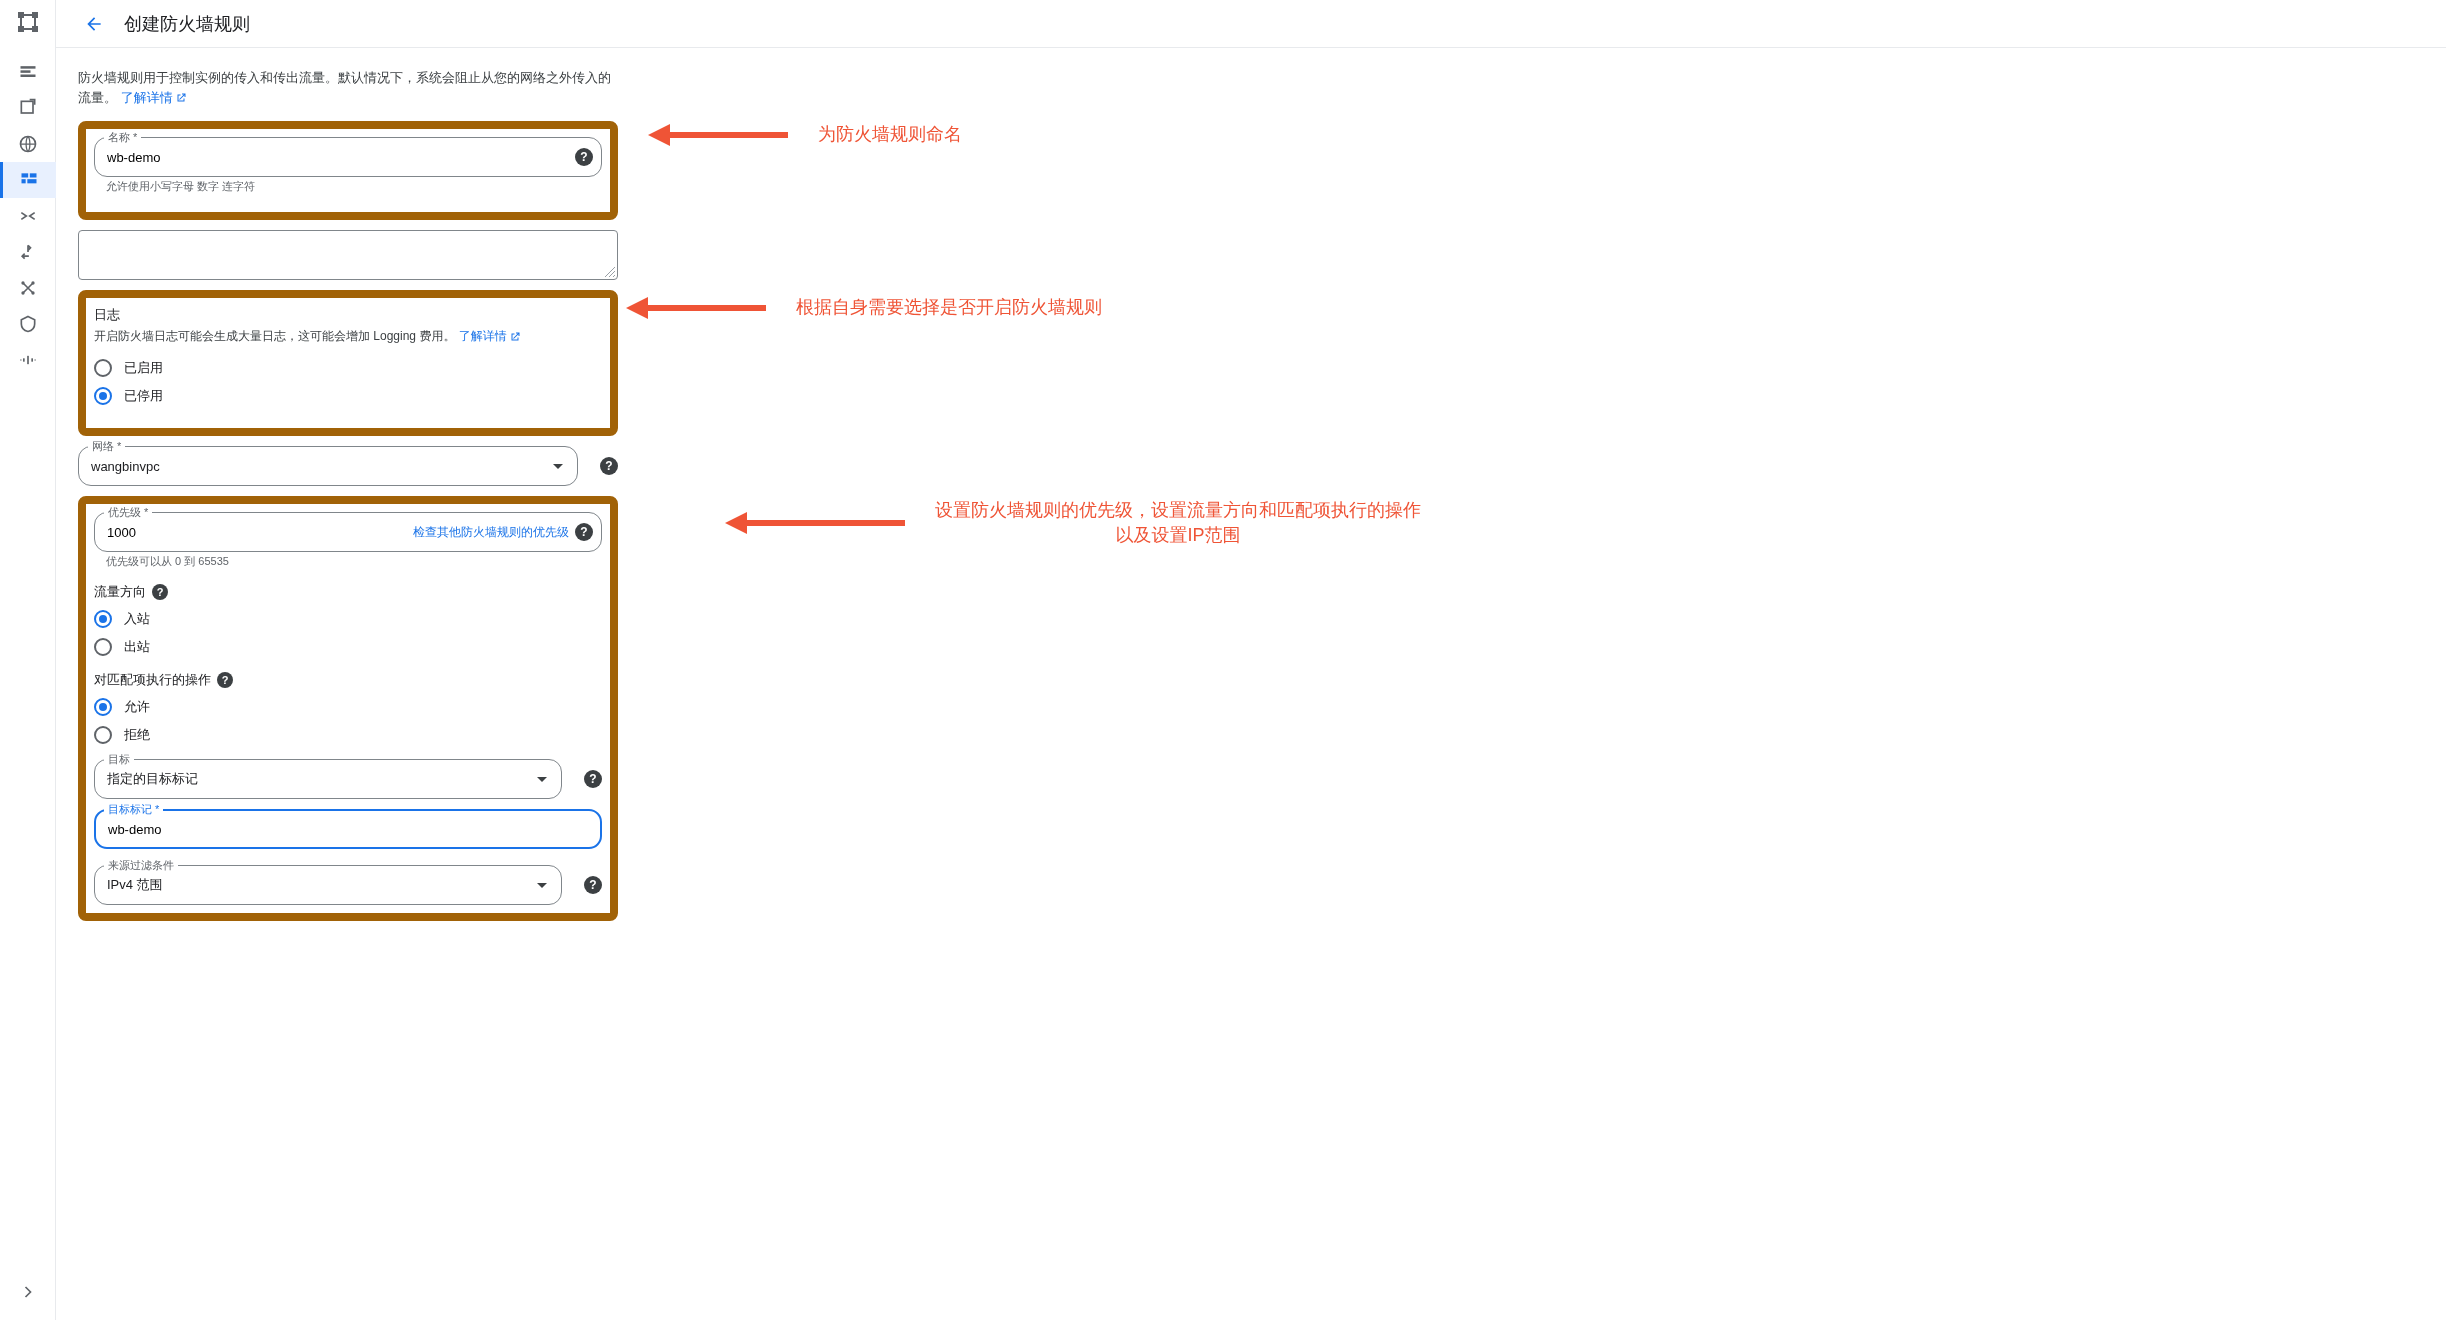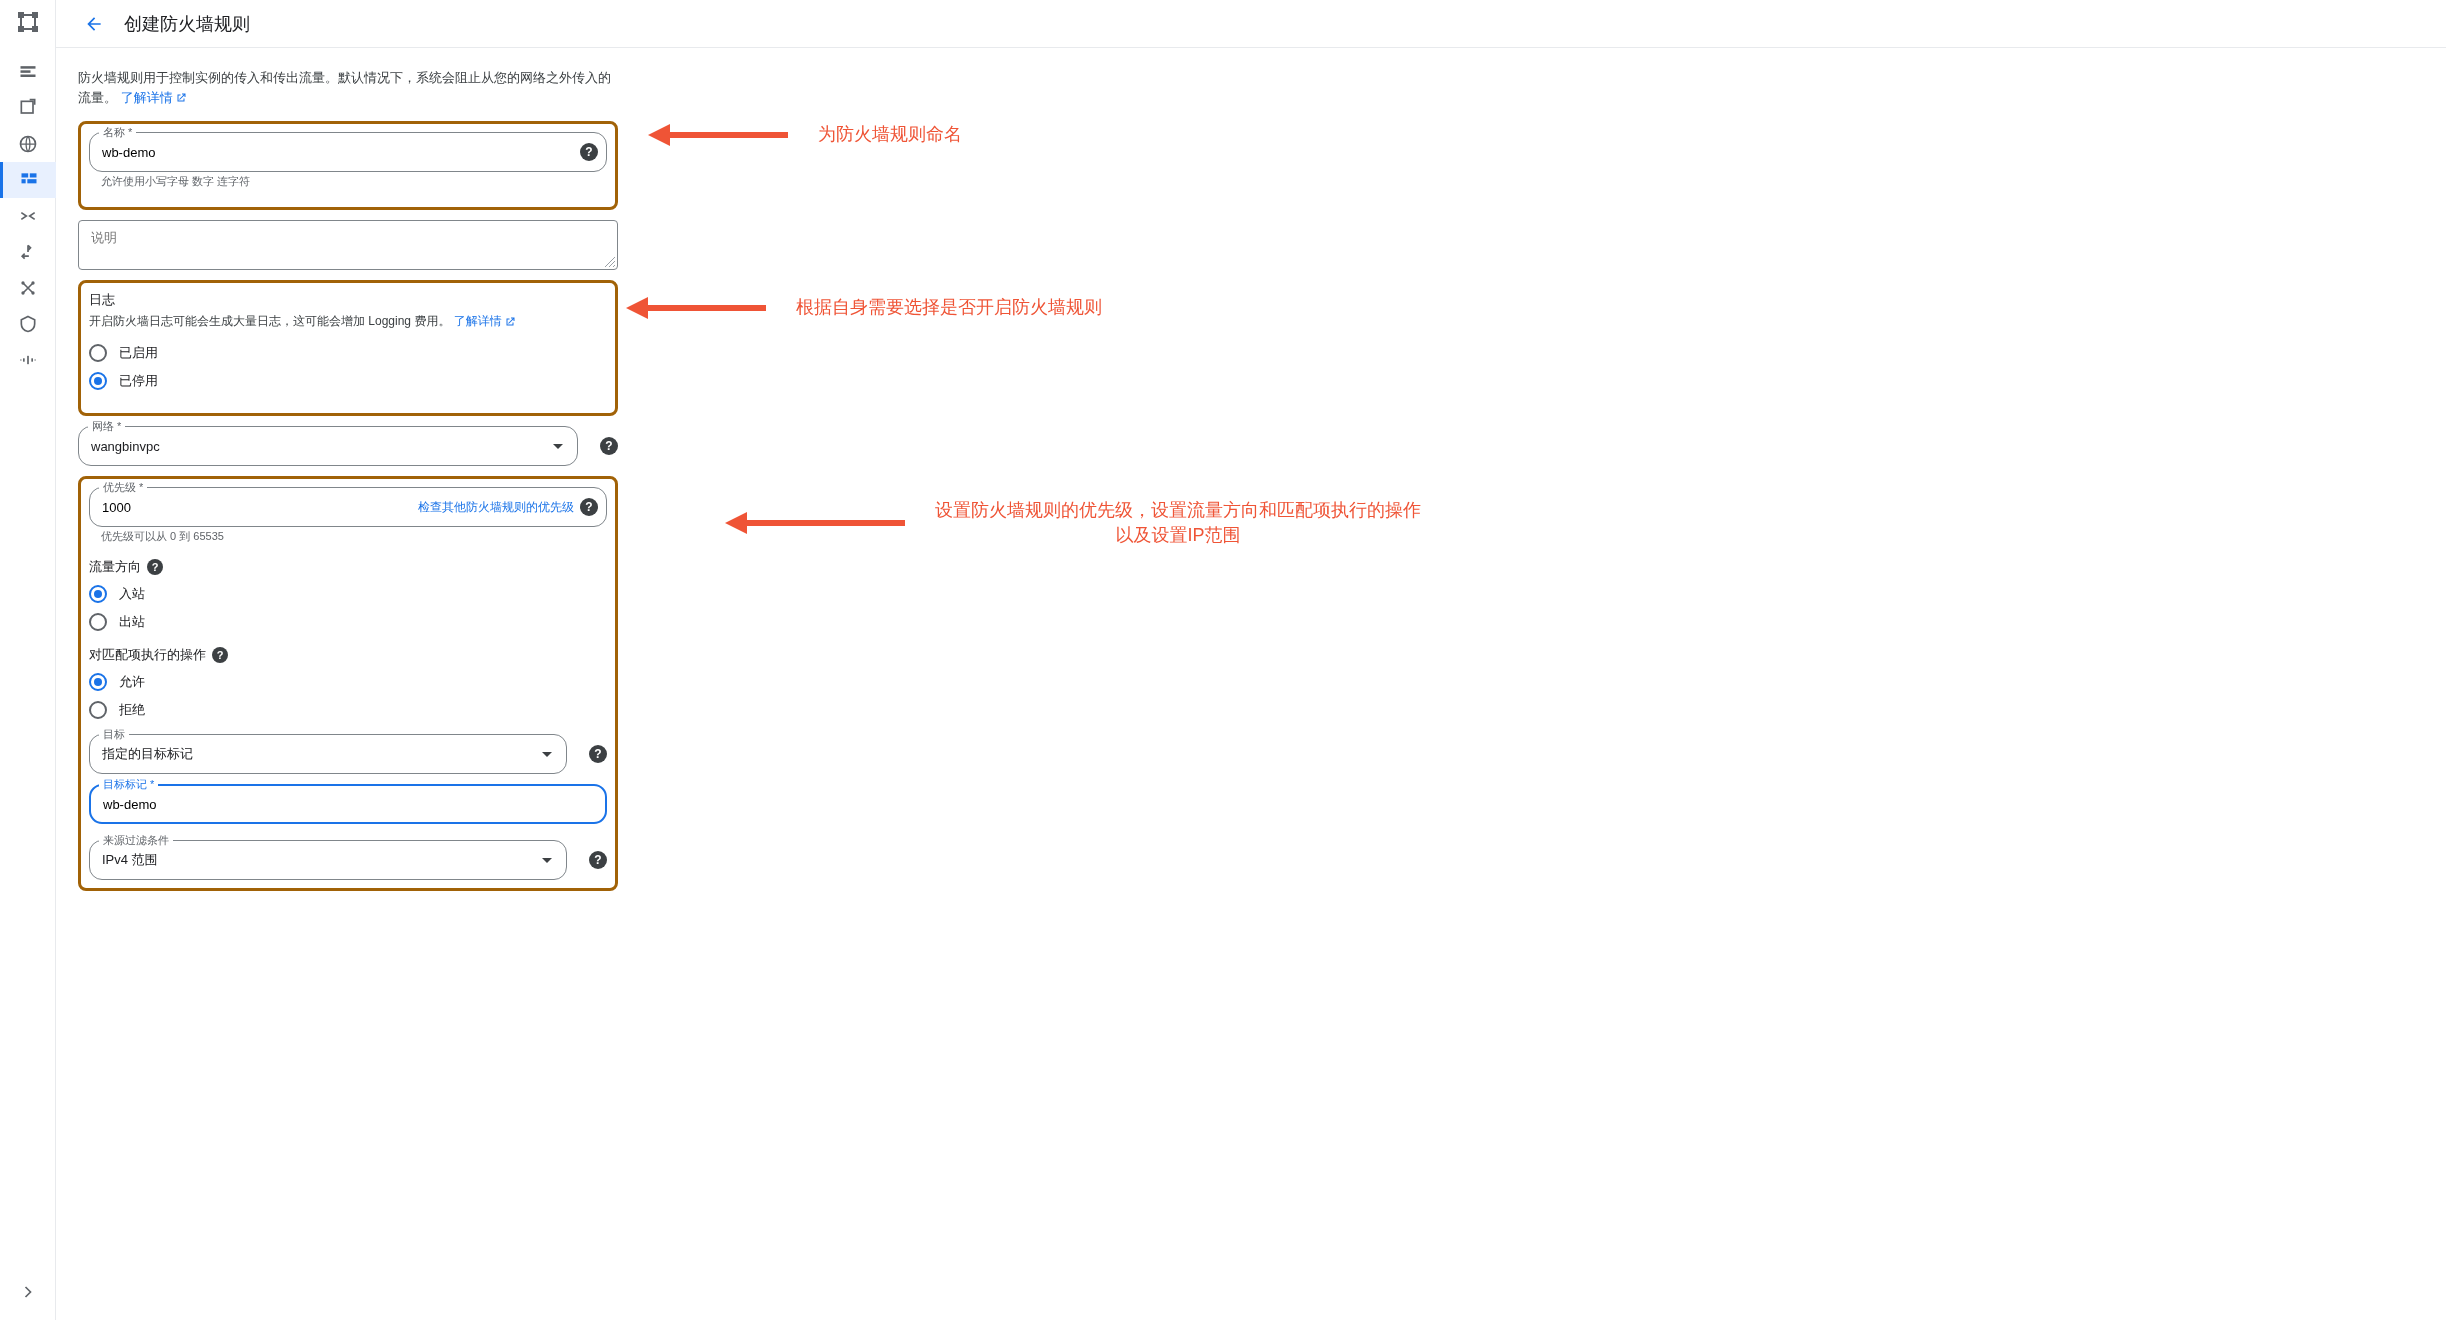--- a/index.html
+++ b/index.html
@@ -22,21 +22,21 @@
 .header-title { font-size: 18px; font-weight: 400; margin-left: 12px; }
 
 .content { flex: 1; overflow-y: auto; padding: 20px 20px 20px 22px; display: flex; }
 .form-col { width: 540px; }
 .anno-col { flex: 1; position: relative; }
 
 .intro { font-size: 13px; color: #3c4043; line-height: 1.5; margin-bottom: 14px; }
 .link { color: #1a73e8; cursor: pointer; }
 .ext-icon { display: inline-block; width: 12px; height: 12px; vertical-align: middle; margin-left: 2px; }
 
-.highlight-box { border: 3px solid #a16207; border-radius: 8px; padding: 8px; margin-bottom: 10px; }
+.highlight-box { border: 8px solid #a16207; border-radius: 8px; padding: 8px; margin-bottom: 10px; }
 
 .field { position: relative; margin-bottom: 10px; }
 .field-label { position: absolute; top: -7px; left: 10px; background: #fff; font-size: 11px; color: #5f6368; padding: 0 4px; }
 .field-label.focused { color: #1a73e8; }
 .input-row { display: flex; align-items: center; border: 1px solid #80868b; border-radius: 13px; height: 40px; padding: 0 8px 0 12px; }
 .input-row.focused { border: 2px solid #1a73e8; }
 .input-row input { flex: 1; border: none; outline: none; font-size: 13px; background: transparent; }
 .input-row .select-text { flex: 1; font-size: 13px; }
 .help-icon { width: 18px; height: 18px; background: #3c4043; color: #fff; border-radius: 50%; display: flex; align-items: center; justify-content: center; font-size: 12px; font-weight: bold; margin-left: 6px; cursor: pointer; }
 .dropdown-icon { width: 0; height: 0; border-left: 5px solid transparent; border-right: 5px solid transparent; border-top: 5px solid #3c4043; margin-right: 6px; }
@@ -177,21 +177,20 @@
             <div class="field-label">名称 *</div>
             <div class="input-row">
               <input type="text" value="wb-demo" style="">
               <div class="help-icon">?</div>
             </div>
             <div class="hint hint-truncated">允许使用小写字母   数字   连字符</div>
           </div>
         </div>
 
         <div class="textarea-wrap">
-          <textarea placeholder="说明" style=""></textarea>
           <svg class="textarea-resize" viewBox="0 0 10 10">
               <path d="M0 10L10 0M4 10l6-6M8 10l2-2" stroke="#9aa0a6" stroke-width="1"></path>
             </svg>
         </div>
 
         <div class="highlight-box">
           <div class="section-label">日志</div>
           <div class="section-desc">
             <span>开启防火墙日志可能会生成大量日志，这可能会增加 Logging 费用。</span>
             <span class="link"><span>了解详情</span><svg class="ext-icon" viewBox="0 0 24 24">

